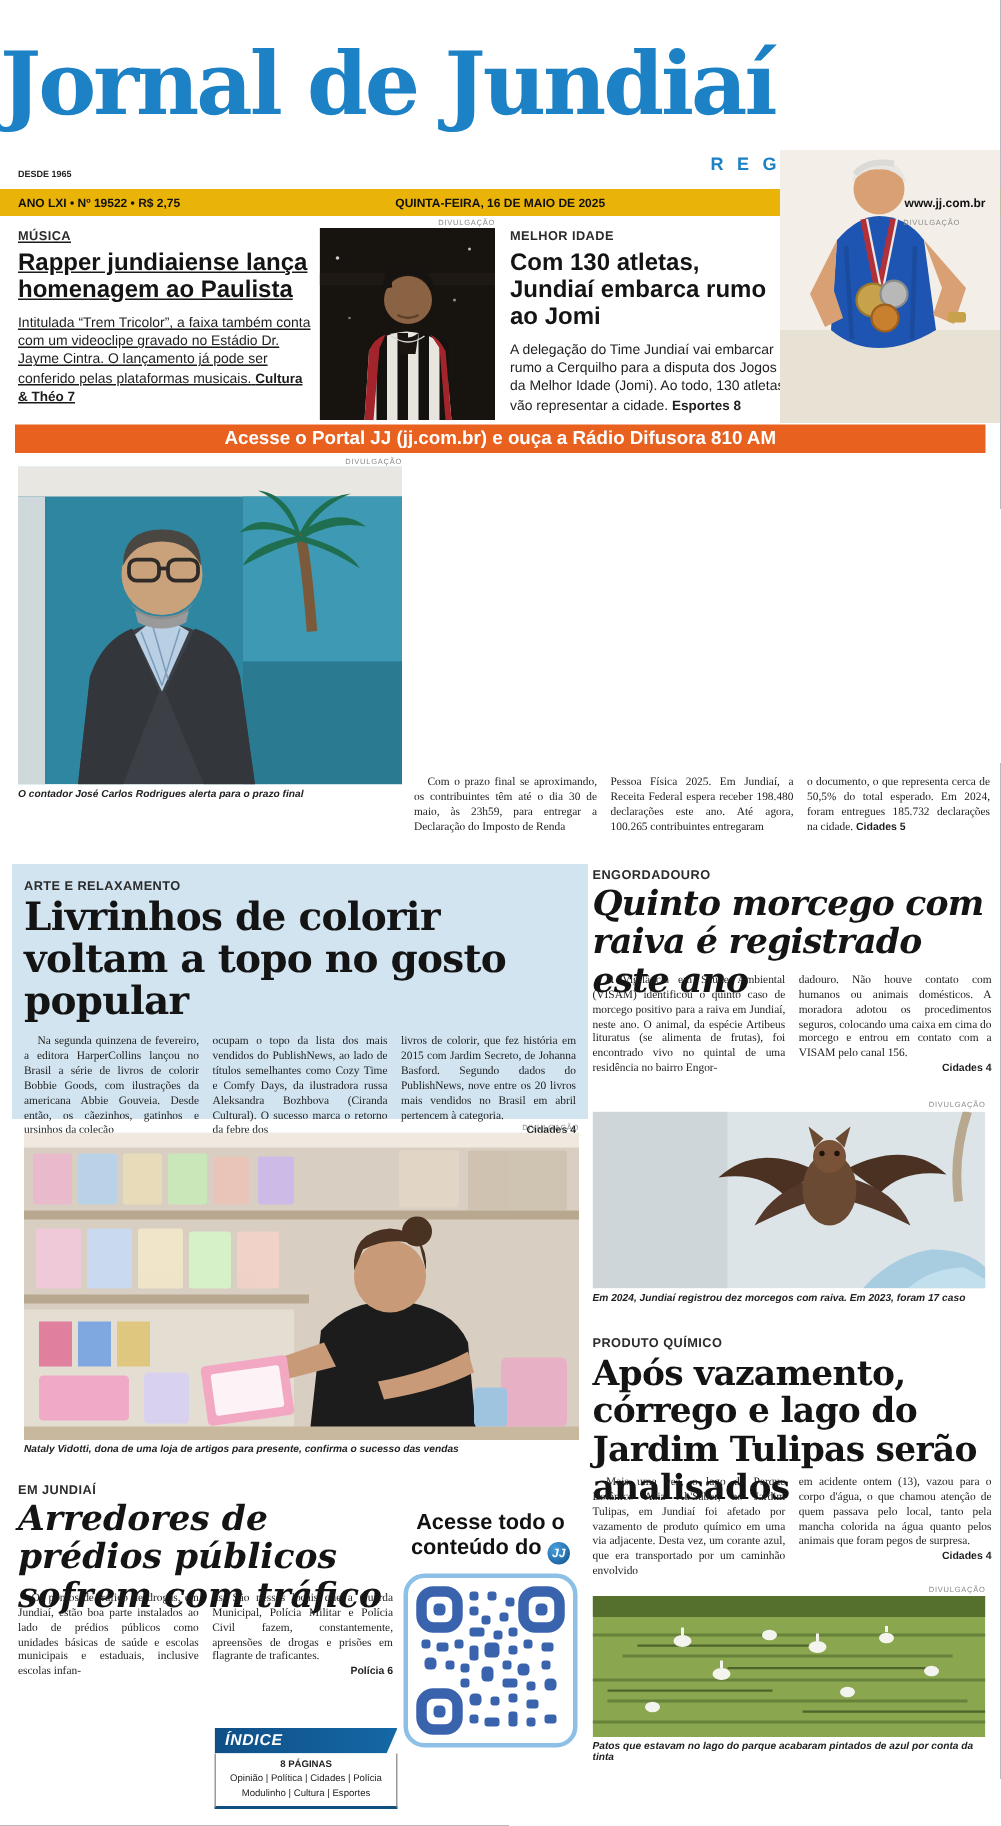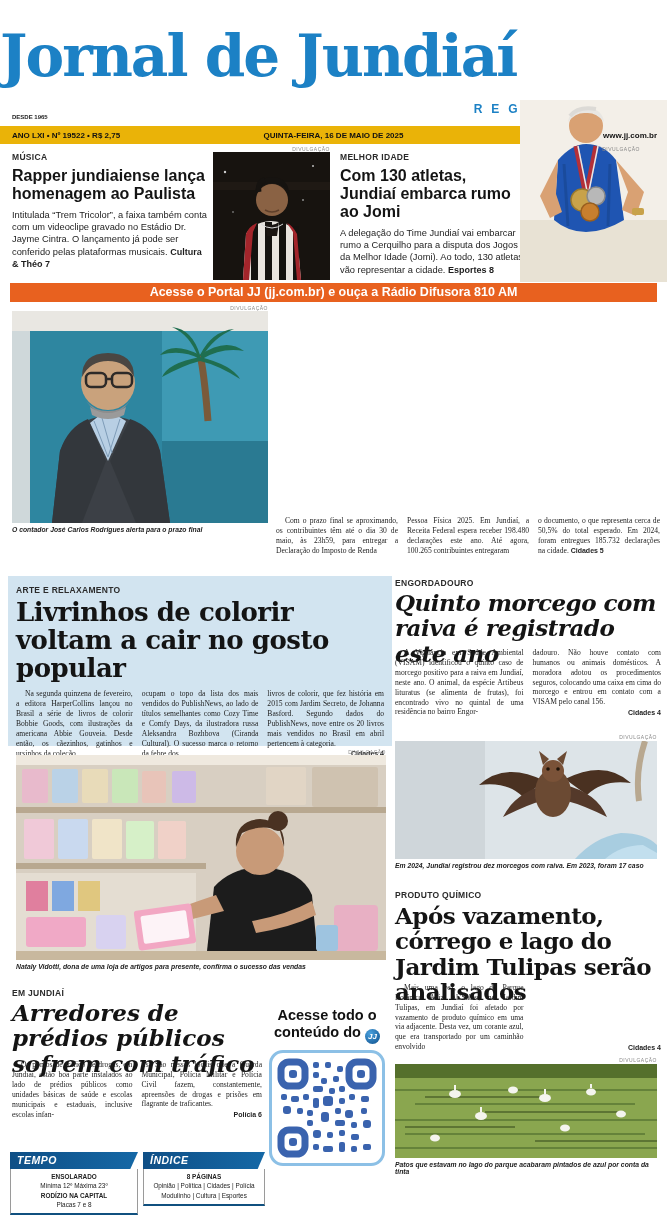--- a/index.html
+++ b/index.html
@@ -28,21 +28,21 @@
     font-size:8px; font-weight:bold; color:#111;
   }
   .infobar .l{ position:absolute; left:12px; }
   .infobar .c{ position:absolute; left:0; width:100%; text-align:center; }
   .infobar .r{ position:absolute; right:10px; z-index:6; }
   
   .kicker{ font-size:8.5px; font-weight:bold; letter-spacing:.3px; color:#2b2b2b; }
   .credit{ position:absolute; font-size:5px; color:#888; letter-spacing:.5px; }
   .caption{ position:absolute; font-size:6.8px; font-weight:bold; font-style:italic; color:#222; }
   .serifbody{ font-family:"Liberation Serif", serif; font-size:7.6px; line-height:1.3; text-align:justify; color:#1d1d1d; }
-  .cols{ position:absolute; display:flex; gap:9px;align-items:flex-end; }
+  .cols{ position:absolute; display:flex; gap:9px; }
   .cols > div{ flex:1; }
   .indent{ text-indent:9px; }
   .secref{ display:block; text-align:right; font-family:"Liberation Sans", sans-serif; font-weight:bold; font-size:7px; margin-top:1px; }
   .secref-inline{ font-family:"Liberation Sans", sans-serif; font-weight:bold; font-size:7px; }
   
   .topstory{ position:absolute; top:152px; }
   .topstory h2{ font-size:16px; line-height:1.12; margin:5px 0 6px; color:#141414; }
   .topstory p{ font-size:9.3px; line-height:1.32; color:#1d1d1d; }
   .photo{ position:absolute; overflow:hidden; }
   .photo svg{ display:block; width:100%; height:100%; }
@@ -104,21 +104,21 @@
   <div class="masthead-title">Jornal de Jundiaí</div>
   <div class="masthead-region" style="letter-spacing:9px;">REGIONAL</div>
   <div class="masthead-since">DESDE 1965</div>
 
   <div class="infobar">
     <span class="l">ANO LXI • Nº 19522 • R$ 2,75</span>
     <span class="c">QUINTA-FEIRA, 16 DE MAIO DE 2025</span>
     <span class="r">www.jj.com.br</span>
   </div>
 
-  <div class="topstory" style="left:12px; width:196px;">
+  <div class="topstory" style="left:12px; width:196px;text-decoration:underline;">
     <div class="kicker">MÚSICA</div>
     <h2>Rapper jundiaiense lança homenagem ao Paulista</h2>
     <p><span>Intitulada “Trem Tricolor”, a faixa também conta com um videoclipe gravado no Estádio Dr. Jayme Cintra. O lançamento já pode ser conferido pelas plataformas musicais.</span> <span class="secref-inline" style="font-size:9px;">Cultura &amp; Théo 7</span></p>
   </div>
 
   <div class="credit" style="left:213px; top:146px; width:117px; text-align:right;">DIVULGAÇÃO</div>
   <div class="photo" style="left:213px; top:152px; width:117px; height:128px;">
     <svg viewBox="0 0 117 128" preserveAspectRatio="none">
       <rect width="117" height="128" fill="#17130f"></rect>
       <circle cx="12" cy="20" r="1.2" fill="#cfcfcf"></circle>
@@ -211,21 +211,21 @@
     <div class="serifbody indent">Com o prazo final se aproximando, os contribuintes têm até o dia 30 de maio, às 23h59, para entregar a Declaração do Imposto de Renda</div>
     <div class="serifbody">Pessoa Física 2025. Em Jundiaí, a Receita Federal espera receber 198.480 declarações este ano. Até agora, 100.265 contribuintes entregaram</div>
     <div class="serifbody">
       <span>o documento, o que representa cerca de 50,5% do total esperado. Em 2024, foram entregues 185.732 declarações na cidade.</span>
       <span class="secref-inline">Cidades 5</span>
     </div>
   </div>
 
   <div class="arte-box">
     <div class="kicker">ARTE E RELAXAMENTO</div>
-    <h2>Livrinhos de colorir voltam a cair no gosto popular</h2>
+    <h2>Livrinhos de colorir voltam a topo no gosto popular</h2>
     <div class="cols" style="position:static; margin-top:7px;">
       <div class="serifbody indent">Na segunda quinzena de fevereiro, a editora HarperCollins lançou no Brasil a série de livros de colorir Bobbie Goods, com ilustrações da americana Abbie Gouveia. Desde então, os cãezinhos, gatinhos e ursinhos da coleção</div>
       <div class="serifbody">ocupam o topo da lista dos mais vendidos do PublishNews, ao lado de títulos semelhantes como Cozy Time e Comfy Days, da ilustradora russa Aleksandra Bozhbova (Ciranda Cultural). O sucesso marca o retorno da febre dos</div>
       <div class="serifbody">
         <span>livros de colorir, que fez história em 2015 com Jardim Secreto, de Johanna Basford. Segundo dados do PublishNews, nove entre os 20 livros mais vendidos no Brasil em abril pertencem à categoria.</span>
         <span class="secref">Cidades 4</span>
       </div>
     </div>
   </div>
 
@@ -310,20 +310,21 @@
       <path d="M262 118 L210 118 Q226 104 248 104 L262 112 Z" fill="#c2dfee"></path>
     </svg>
   </div>
   <div class="caption" style="left:395px; top:862px; width:262px;">Em 2024, Jundiaí registrou dez morcegos com raiva. Em 2023, foram 17 caso</div>
 
   <div class="kicker rkicker" style="top:890px;">PRODUTO QUÍMICO</div>
   <div class="rhead" style="top:903px;">Após vazamento, córrego e lago do Jardim Tulipas serão analisados</div>
   <div class="cols" style="left:395px; top:983px; width:266px;">
     <div class="serifbody indent">Mais uma vez, o lago do Parque Botânico Aziz Ab'Saber, no Jardim Tulipas, em Jundiaí foi afetado por vazamento de produto químico em uma via adjacente. Desta vez, um corante azul, que era transportado por um caminhão envolvido</div>
     <div class="serifbody">
+      <span>em acidente ontem (13), vazou para o corpo d'água, o que chamou atenção de quem passava pelo local, tanto pela mancha colorida na água quanto pelos animais que foram pegos de surpresa.</span>
       <span class="secref">Cidades 4</span>
     </div>
   </div>
 
   <div class="credit" style="left:555px; top:1057px; width:102px; text-align:right;">DIVULGAÇÃO</div>
   <div class="photo" style="left:395px; top:1064px; width:262px; height:94px;">
     <svg viewBox="0 0 262 94" preserveAspectRatio="none">
       <rect width="262" height="94" fill="#8aa64f"></rect>
       <rect x="0" y="0" width="262" height="14" fill="#55702c"></rect>
       <g stroke="#5d7a36" stroke-width="2" opacity="0.8">
@@ -421,29 +422,20 @@
           <rect x="36" y="86" width="6" height="6" rx="2"></rect>
             <rect x="46" y="88" width="10" height="6" rx="2"></rect>
           <rect x="62" y="84" width="6" height="10" rx="2"></rect>
             <rect x="74" y="88" width="6" height="6" rx="2"></rect>
             <rect x="86" y="86" width="8" height="6" rx="2"></rect>
         </g>
       </svg>
     </div>
   </div>
 
-  <div class="mini-box" style="left:10px; width:128px;">
-    <div class="mini-head">TEMPO</div>
-    <div class="mini-body">
-      <div class="b">ENSOLARADO</div>
-      <div>Mínima 12º   Máxima 23º</div>
-      <div class="b">RODÍZIO NA CAPITAL</div>
-      <div>Placas 7 e 8</div>
-    </div>
-  </div>
 
   <div class="mini-box" style="left:143px; width:122px;">
     <div class="mini-head">ÍNDICE</div>
     <div class="mini-body">
       <div class="b">8 PÁGINAS</div>
       <div>Opinião | Política | Cidades | Polícia</div>
       <div>Modulinho | Cultura | Esportes</div>
     </div>
   </div>
 

